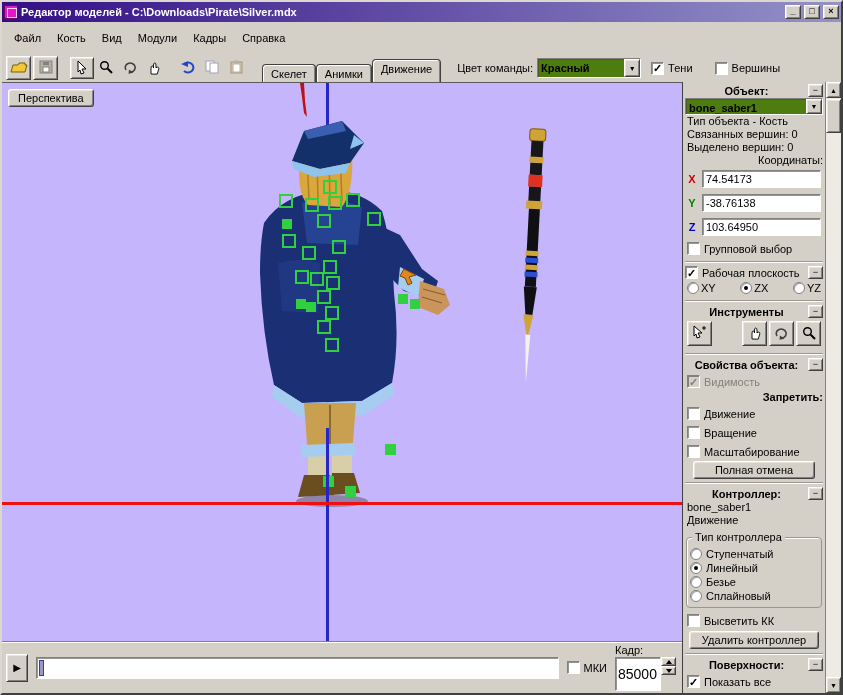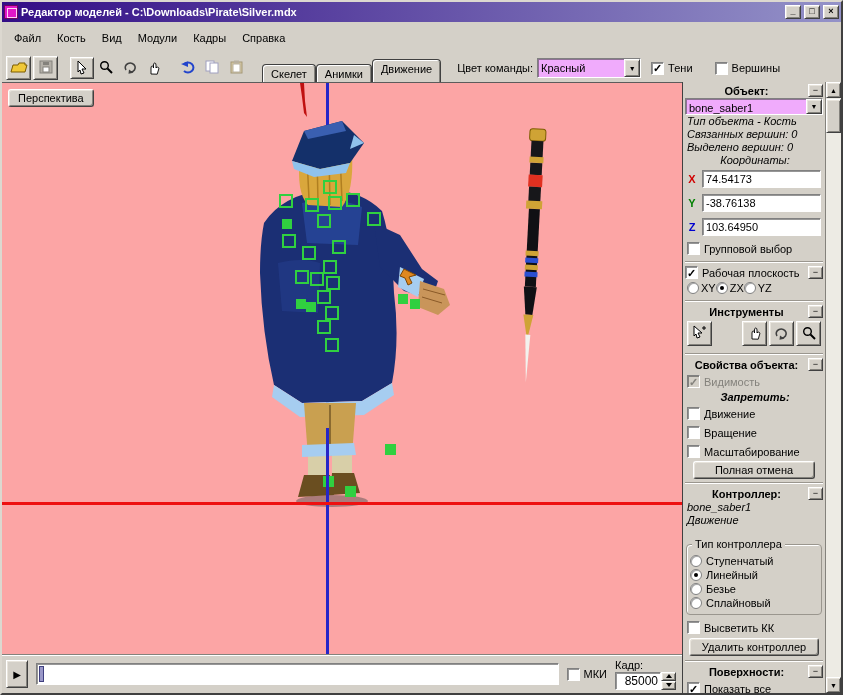--- a/index.html
+++ b/index.html
@@ -31,85 +31,85 @@
     box-shadow:inset 1px 1px 0 #e8e4dc, inset -1px -1px 0 #84827c; }
   .tool24 { width:25px; height:24px; display:flex; align-items:center; justify-content:center; margin-right:2px; }
   .flat { width:24px; height:22px; display:flex; align-items:center; justify-content:center; }
   .gap8 { width:10px; }
   .tabs { display:flex; align-items:flex-end; height:28px; margin-left:14px; }
   .tab { border:1px solid #404040; border-bottom:none; border-radius:4px 4px 0 0;
     background:#d4d0c8; padding:3px 8px 4px; position:relative; top:2px;
     box-shadow:inset 1px 1px 0 #fff, inset -1px 0 0 #84827c;text-align:right; }
   .tab.active { top:0; padding-bottom:7px; z-index:2; }
   .lbl { white-space:nowrap; }
-  .combo { display:flex; height:20px; background:#f0abfc; border:1px solid;
-    border-color:#808080 #fff #fff #808080; box-shadow:inset 1px 1px 0 rgba(64,64,64,.55); }
+  .combo { display:flex; height:20px; background:#4d7c0f; border:1px solid;
+    border-color:#808080 #fff #fff #808080; box-shadow:inset 1px 1px 0 rgba(64,64,64,.55);font-weight:bold; }
   .combo .ctext { flex:1; padding:3px 3px 0 3px; overflow:hidden; white-space:nowrap; }
   .combo .cbtn { width:16px; height:100%; display:flex; align-items:center; justify-content:center;
     font-size:7px; background:#d4d0c8; border:1px solid; border-color:#fff #404040 #404040 #fff;
     box-shadow:inset 1px 1px 0 #e8e4dc, inset -1px -1px 0 #84827c; }
   .cbrow { display:flex; align-items:center; gap:4px; white-space:nowrap; }
   .cb { width:13px; height:13px; flex:0 0 13px; background:#fff; border:1px solid;
     border-color:#808080 #fff #fff #808080; box-shadow:inset 1px 1px 0 rgba(64,64,64,.55);
     display:flex; align-items:center; justify-content:center; }
   .cb .mark { font-size:11px; line-height:10px; font-weight:bold; }
   .cb.disabled { background:#d4d0c8; } .cb.disabled .mark { color:#84827c; }
   .rb { width:12px; height:12px; flex:0 0 12px; border-radius:50%; background:#fff;
     border:1px solid #808080; box-shadow:inset 1px 1px 0 rgba(64,64,64,.45); position:relative; }
   .rb.sel::after { content:""; position:absolute; left:3px; top:3px; width:4px; height:4px;
     border-radius:50%; background:#000; }
 
   
   .main { flex:1; display:flex; min-height:0; }
   .left-col { flex:1; display:flex; flex-direction:column; min-width:0; }
-  .viewport { flex:1; position:relative; background:#fca5a5; overflow:hidden;
+  .viewport { flex:1; position:relative; background:#c4b5fd; overflow:hidden;
     border-top:1px solid #5c5c5c; }
   .persp-btn { position:absolute; left:6px; top:6px; padding:2px 9px; z-index:5; border-radius:3px; }
   .axis-z { position:absolute; left:324px; top:0; width:3px; height:100%; background:#2626c8; z-index:1; }
   .axis-z-front { position:absolute; left:324px; top:345px; bottom:0; width:3px; background:#2626c8; z-index:3; }
   .axis-x { position:absolute; left:0; top:419px; width:100%; height:3px; background:#ee1010; z-index:4; }
   .model-svg { position:absolute; left:0; top:0; z-index:2; }
 
   
   .bottom-bar { flex:0 0 39px; display:flex; align-items:center; padding:2px 6px 2px 4px;
     border-top:1px solid #84827c; box-shadow:inset 0 1px 0 #fff; gap:8px; }
   .play-btn { width:22px; height:28px; display:flex; align-items:center; justify-content:center; font-size:10px; }
   .timeline { flex:1; height:22px; background:#fff; border:1px solid;
     border-color:#808080 #fff #fff #808080; box-shadow:inset 1px 1px 0 rgba(64,64,64,.55); position:relative; }
   .tl-thumb { position:absolute; left:2px; top:2px; width:5px; height:16px; background:#9a98c8; border:1px solid #404080; }
   .frame-group { display:flex; flex-direction:column; align-items:flex-start; gap:1px; }
   .frame-edit { display:flex; }
   .frame-input { width:46px; height:18px; border:1px solid; border-color:#808080 #fff #fff #808080;
-    box-shadow:inset 1px 1px 0 rgba(64,64,64,.55); font-family:"Liberation Sans",sans-serif; font-size:12px; padding:0 2px;text-align:right; }
+    box-shadow:inset 1px 1px 0 rgba(64,64,64,.55); font-family:"Liberation Sans",sans-serif; font-size:14px; padding:16px 2px; }
   .spin { display:flex; flex-direction:column; }
   .spin div { width:15px; height:9px; display:flex; align-items:center; justify-content:center; }
   .tri-up { width:0; height:0; border-left:3px solid transparent; border-right:3px solid transparent; border-bottom:4px solid #000; }
   .tri-dn { width:0; height:0; border-left:3px solid transparent; border-right:3px solid transparent; border-top:4px solid #000; }
 
   
   .panel { flex:0 0 143px; width:143px; background:#d4d0c8; border-left:1px solid #404040;
     overflow:hidden; display:flex; flex-direction:column; padding:1px 2px; }
   .ph { display:flex; align-items:center; margin:1px 0; }
   .ph .ph-label { flex:1; text-align:center; font-weight:bold; white-space:nowrap; }
   .min-btn { width:15px; height:13px; font-size:9px; line-height:10px; text-align:center; flex:0 0 15px; }
   .sep { height:2px; border-top:1px solid #9a968e; border-bottom:1px solid #fff; margin:3px 0 2px; }
-  .info-line { line-height:13px; padding-left:2px; white-space:nowrap;font-style:italic; }
-  .center { text-align:center; }
+  .info-line { line-height:13px; padding-left:2px; white-space:nowrap; }
+  .center { text-align:right; }
   .coord-row { display:flex; align-items:center; gap:5px; margin:3px 2px; }
   .coord-row .axl { font-weight:bold; width:10px; text-align:center; }
   .coord-input { flex:1; height:18px; min-width:0; border:1px solid; border-color:#808080 #fff #fff #808080;
     box-shadow:inset 1px 1px 0 rgba(64,64,64,.55); font-family:"Liberation Sans",sans-serif; font-size:11px; padding:0 3px; }
   .pad-row { margin:3px 2px; }
-  .planes { display:flex; margin:2px 2px 3px; }
+  .planes { display:flex; justify-content:space-between; margin:2px 2px 3px; }
   .planes .cbrow { gap:2px; }
   .tools-row { display:flex; align-items:center; gap:2px; margin:2px 2px 4px; }
   .tool-sq { width:25px; height:25px; display:flex; align-items:center; justify-content:center; }
   .spacer { flex:1; }
   .btn { padding:2px 8px; text-align:center; border-radius:3px; white-space:nowrap; }
-  .groupbox { position:relative; border:1px solid #9a968e; border-radius:4px; margin:17px 1px 3px;
+  .groupbox { position:relative; border:1px solid #9a968e; border-radius:4px; margin:10px 1px 3px;
     padding:8px 3px 3px; box-shadow:inset 1px 1px 0 #fff; }
   .gb-title { position:absolute; top:-7px; left:5px; background:#d4d0c8; padding:0 3px; white-space:nowrap; }
   .vgap22 { height:22px; } .vgap3 { height:3px; }
   .surf-row { display:flex; gap:10px; margin:2px 2px 0; }
   .gray { color:#84827c; }
 
   
   .scrollbar { flex:0 0 16px; width:16px; background:#edebe4; border-left:1px solid #84827c;
     display:flex; flex-direction:column; }
   .sb-btn { width:15px; height:16px; font-size:7px; display:flex; align-items:center; justify-content:center; }

